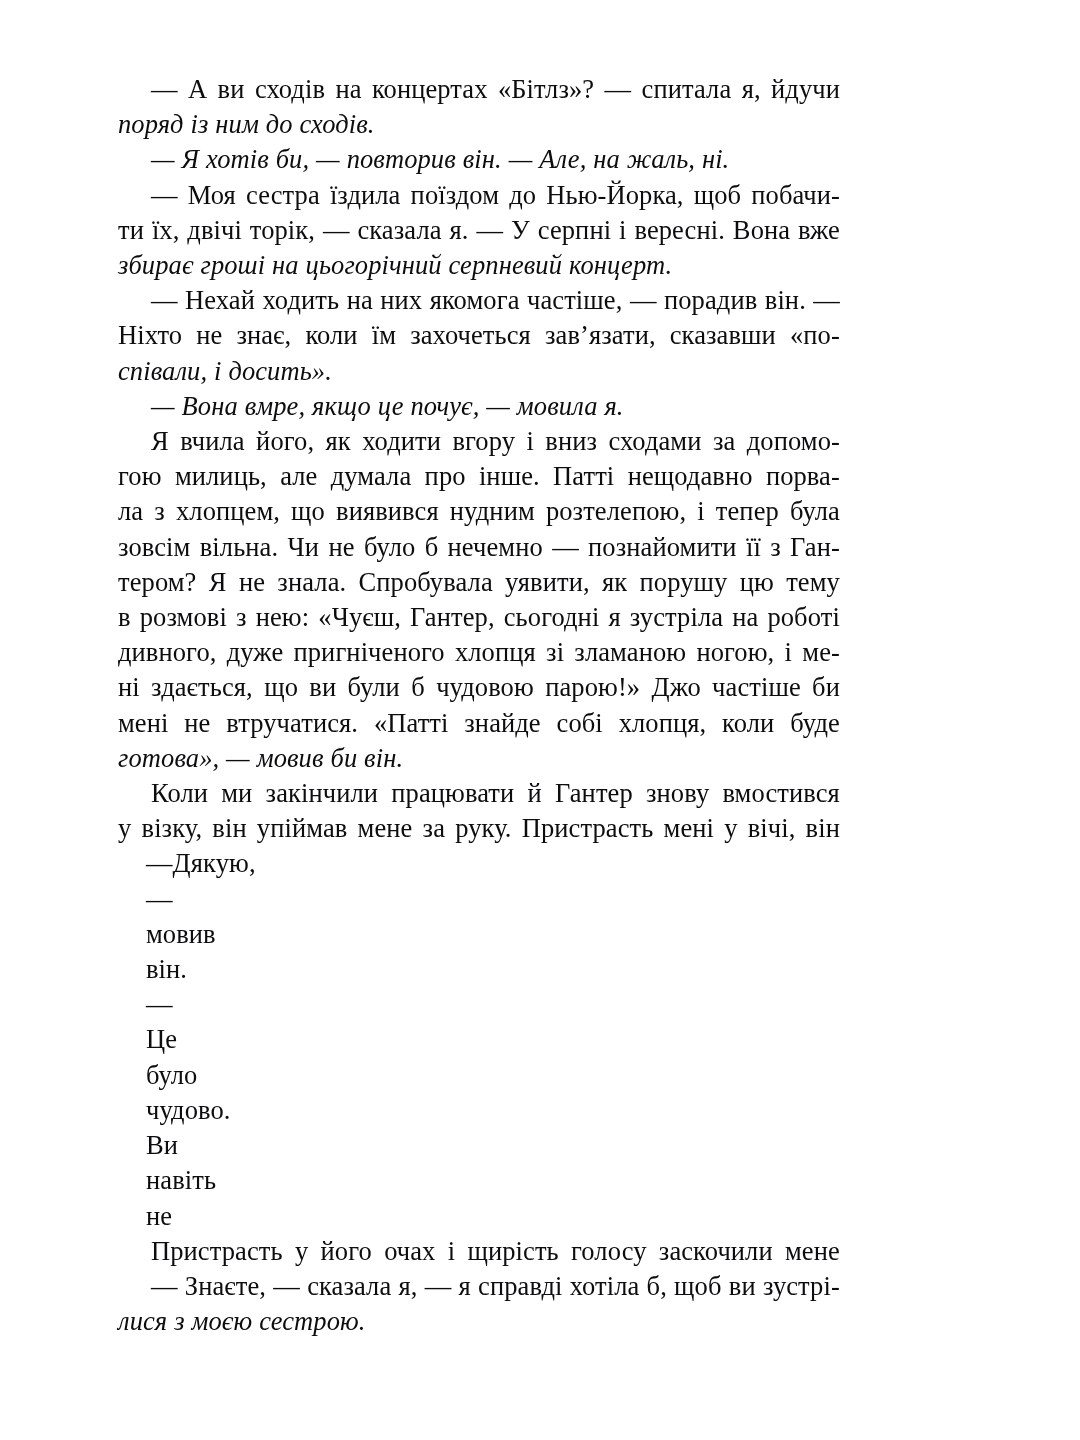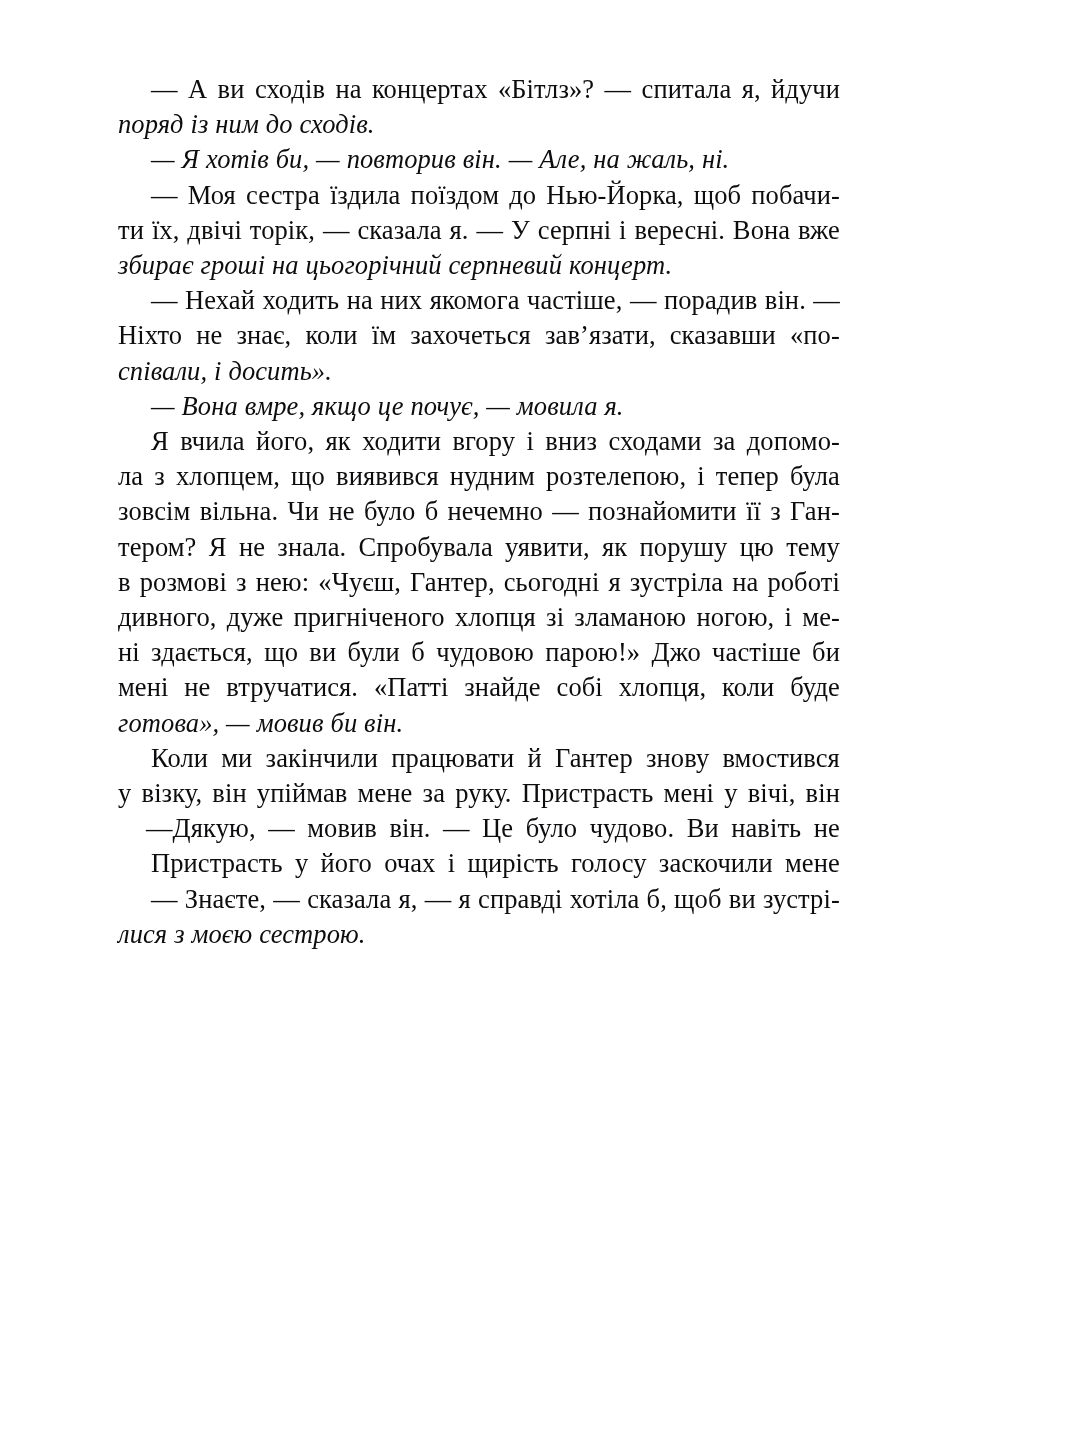--- a/index.html
+++ b/index.html
@@ -53,38 +53,40 @@
   }
   
   .line.indent-tight {
     padding-left: 28px;
   }
   .line.indent.just {
     width: calc(100% - 33px);
   }
   .line.indent-tight.just {
     width: calc(100% - 28px);
+    flex-direction: column;
   }
 </style>
 </head>
 <body>
 
 <div class="page">
   <div class="text-block" id="text-block">
       <div class="line indent just"><span class="w">—</span><span class="w">А</span><span class="w">ви</span><span class="w">сходів</span><span class="w">на</span><span class="w">концертах</span><span class="w">«Бітлз»?</span><span class="w">—</span><span class="w">спитала</span><span class="w">я,</span><span class="w">йдучи</span></div>
       <div class="line last"><span class="w">поряд</span><span class="w">із</span><span class="w">ним</span><span class="w">до</span><span class="w">сходів.</span></div>
       <div class="line indent last"><span class="w">—</span><span class="w">Я</span><span class="w">хотів</span><span class="w">би,</span><span class="w">—</span><span class="w">повторив</span><span class="w">він.</span><span class="w">—</span><span class="w">Але,</span><span class="w">на</span><span class="w">жаль,</span><span class="w">ні.</span></div>
       <div class="line indent just"><span class="w">—</span><span class="w">Моя</span><span class="w">сестра</span><span class="w">їздила</span><span class="w">поїздом</span><span class="w">до</span><span class="w">Нью-Йорка,</span><span class="w">щоб</span><span class="w">побачи-</span></div>
       <div class="line just"><span class="w">ти</span><span class="w">їх,</span><span class="w">двічі</span><span class="w">торік,</span><span class="w">—</span><span class="w">сказала</span><span class="w">я.</span><span class="w">—</span><span class="w">У</span><span class="w">серпні</span><span class="w">і</span><span class="w">вересні.</span><span class="w">Вона</span><span class="w">вже</span></div>
       <div class="line last"><span class="w">збирає</span><span class="w">гроші</span><span class="w">на</span><span class="w">цьогорічний</span><span class="w">серпневий</span><span class="w">концерт.</span></div>
       <div class="line indent just"><span class="w">—</span><span class="w">Нехай</span><span class="w">ходить</span><span class="w">на</span><span class="w">них</span><span class="w">якомога</span><span class="w">частіше,</span><span class="w">—</span><span class="w">порадив</span><span class="w">він.</span><span class="w">—</span></div>
       <div class="line just"><span class="w">Ніхто</span><span class="w">не</span><span class="w">знає,</span><span class="w">коли</span><span class="w">їм</span><span class="w">захочеться</span><span class="w">зав’язати,</span><span class="w">сказавши</span><span class="w">«по-</span></div>
       <div class="line last"><span class="w">співали,</span><span class="w">і</span><span class="w">досить».</span></div>
       <div class="line indent last"><span class="w">—</span><span class="w">Вона</span><span class="w">вмре,</span><span class="w">якщо</span><span class="w">це</span><span class="w">почує,</span><span class="w">—</span><span class="w">мовила</span><span class="w">я.</span></div>
       <div class="line indent just"><span class="w">Я</span><span class="w">вчила</span><span class="w">його,</span><span class="w">як</span><span class="w">ходити</span><span class="w">вгору</span><span class="w">і</span><span class="w">вниз</span><span class="w">сходами</span><span class="w">за</span><span class="w">допомо-</span></div>
+      <div class="line just"><span class="w">гою</span><span class="w">милиць,</span><span class="w">але</span><span class="w">думала</span><span class="w">про</span><span class="w">інше.</span><span class="w">Патті</span><span class="w">нещодавно</span><span class="w">порва-</span></div>
       <div class="line just"><span class="w">ла</span><span class="w">з</span><span class="w">хлопцем,</span><span class="w">що</span><span class="w">виявився</span><span class="w">нудним</span><span class="w">розтелепою,</span><span class="w">і</span><span class="w">тепер</span><span class="w">була</span></div>
       <div class="line just"><span class="w">зовсім</span><span class="w">вільна.</span><span class="w">Чи</span><span class="w">не</span><span class="w">було</span><span class="w">б</span><span class="w">нечемно</span><span class="w">—</span><span class="w">познайомити</span><span class="w">її</span><span class="w">з</span><span class="w">Ган-</span></div>
       <div class="line just"><span class="w">тером?</span><span class="w">Я</span><span class="w">не</span><span class="w">знала.</span><span class="w">Спробувала</span><span class="w">уявити,</span><span class="w">як</span><span class="w">порушу</span><span class="w">цю</span><span class="w">тему</span></div>
       <div class="line just"><span class="w">в</span><span class="w">розмові</span><span class="w">з</span><span class="w">нею:</span><span class="w">«Чуєш,</span><span class="w">Гантер,</span><span class="w">сьогодні</span><span class="w">я</span><span class="w">зустріла</span><span class="w">на</span><span class="w">роботі</span></div>
       <div class="line just"><span class="w">дивного,</span><span class="w">дуже</span><span class="w">пригніченого</span><span class="w">хлопця</span><span class="w">зі</span><span class="w">зламаною</span><span class="w">ногою,</span><span class="w">і</span><span class="w">ме-</span></div>
       <div class="line just"><span class="w">ні</span><span class="w">здається,</span><span class="w">що</span><span class="w">ви</span><span class="w">були</span><span class="w">б</span><span class="w">чудовою</span><span class="w">парою!»</span><span class="w">Джо</span><span class="w">частіше</span><span class="w">би</span></div>
       <div class="line just"><span class="w">мені</span><span class="w">не</span><span class="w">втручатися.</span><span class="w">«Патті</span><span class="w">знайде</span><span class="w">собі</span><span class="w">хлопця,</span><span class="w">коли</span><span class="w">буде</span></div>
       <div class="line last"><span class="w">готова»,</span><span class="w">—</span><span class="w">мовив</span><span class="w">би</span><span class="w">він.</span></div>
       <div class="line indent just"><span class="w">Коли</span><span class="w">ми</span><span class="w">закінчили</span><span class="w">працювати</span><span class="w">й</span><span class="w">Гантер</span><span class="w">знову</span><span class="w">вмостився</span></div>
       <div class="line just"><span class="w">у</span><span class="w">візку,</span><span class="w">він</span><span class="w">упіймав</span><span class="w">мене</span><span class="w">за</span><span class="w">руку.</span><span class="w">Пристрасть</span><span class="w">мені</span><span class="w">у</span><span class="w">вічі,</span><span class="w">він</span></div>

